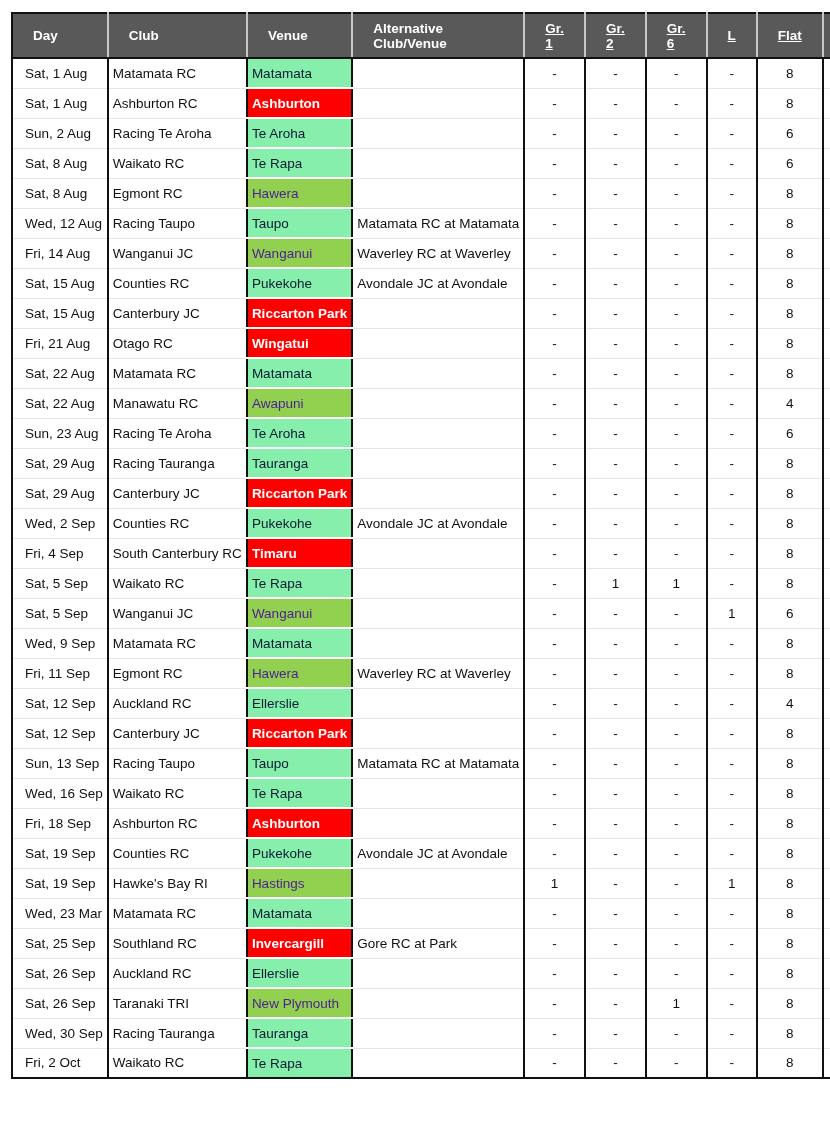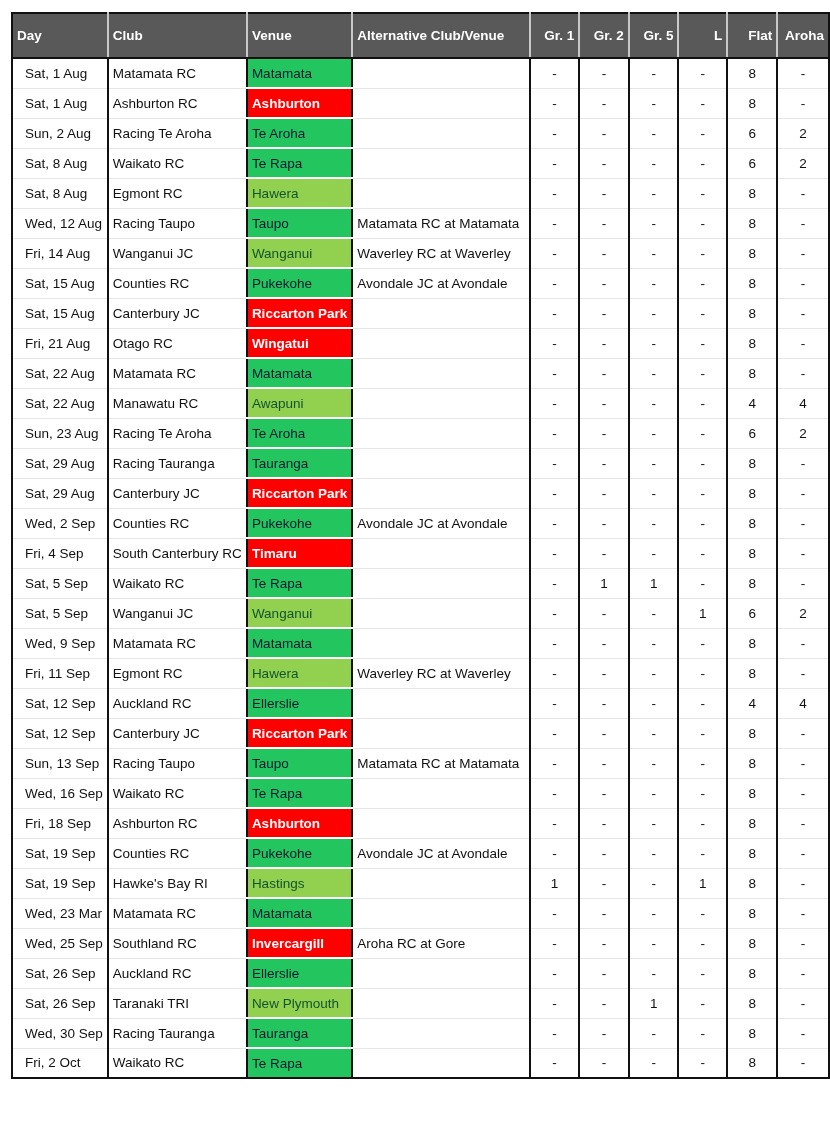--- a/index.html
+++ b/index.html
@@ -5,38 +5,38 @@
   html, body { margin: 0; padding: 0; background: #ffffff; }
   body { width: 830px; height: 1121px; position: relative; font-family: "Liberation Sans", sans-serif; }
   #sched {
     position: absolute; left: 11px; top: 12px;
     border-collapse: collapse; table-layout: fixed;
     border: 2px solid #111;
     font-size: 13.5px; color: #111;
   }
   #sched th {
     background: #595959; color: #ffffff; font-weight: bold;
-    height: 43px; padding: 0 4px; text-align: left;
+    height: 43px; padding: 0 20px; text-align: left;
     border-left: 2px solid #c8c8c8; border-bottom: 2px solid #111;
     font-size: 13.5px;
   }
   #sched th:first-child { border-left: none; }
-  #sched th.c { text-align: right; }
+  #sched th.c { text-align: left; text-decoration: underline; }
   #sched td {
     height: 28px; padding: 0 4px;
     border-left: 2px solid #111;
     border-bottom: 1px solid #e6e6e6;
     white-space: nowrap; overflow: hidden;
   }
   #sched td:first-child { border-left: none; padding-left: 12px; }
   #sched td.c { text-align: center; }
   #sched td.venue { border-bottom: 2px solid #ffffff; }
-  #sched td.venue.blue { background: #22c55e; color: #0d1a33; }
+  #sched td.venue.blue { background: #86efac; color: #0d1a33; }
   #sched td.venue.red { background: #ff0000; color: #ffffff; font-weight: bold; }
-  #sched td.venue.green { background: #92d050; color: #14532d; }
+  #sched td.venue.green { background: #92d050; color: #4c1d95; }
   #sched tr:last-child td { border-bottom: none; }
 </style>
 </head>
 <body>
 
 <table id="sched">
   <colgroup>
     <col style="width:86px">
       <col style="width:139px">
       <col style="width:101px">
@@ -49,21 +49,21 @@
       <col style="width:52px">
   </colgroup>
   <thead>
     <tr>
       <th>Day</th>
       <th>Club</th>
       <th>Venue</th>
       <th>Alternative Club/Venue</th>
       <th class="c">Gr. 1</th>
       <th class="c">Gr. 2</th>
-      <th class="c">Gr. 5</th>
+      <th class="c">Gr. 6</th>
       <th class="c">L</th>
       <th class="c">Flat</th>
       <th class="c">Aroha</th>
     </tr>
   </thead>
   <tbody id="tbody">
       <tr>
         <td>Sat, 1 Aug</td>
         <td>Matamata RC</td>
         <td class="venue blue">Matamata</td>
@@ -405,24 +405,24 @@
         <td class="venue blue">Matamata</td>
         <td></td>
         <td class="c">-</td>
         <td class="c">-</td>
         <td class="c">-</td>
         <td class="c">-</td>
         <td class="c">8</td>
         <td class="c">-</td>
       </tr>
       <tr>
-        <td>Wed, 25 Sep</td>
+        <td>Sat, 25 Sep</td>
         <td>Southland RC</td>
         <td class="venue red">Invercargill</td>
-        <td>Aroha RC at Gore</td>
+        <td>Gore RC at Park</td>
         <td class="c">-</td>
         <td class="c">-</td>
         <td class="c">-</td>
         <td class="c">-</td>
         <td class="c">8</td>
         <td class="c">-</td>
       </tr>
       <tr>
         <td>Sat, 26 Sep</td>
         <td>Auckland RC</td>

